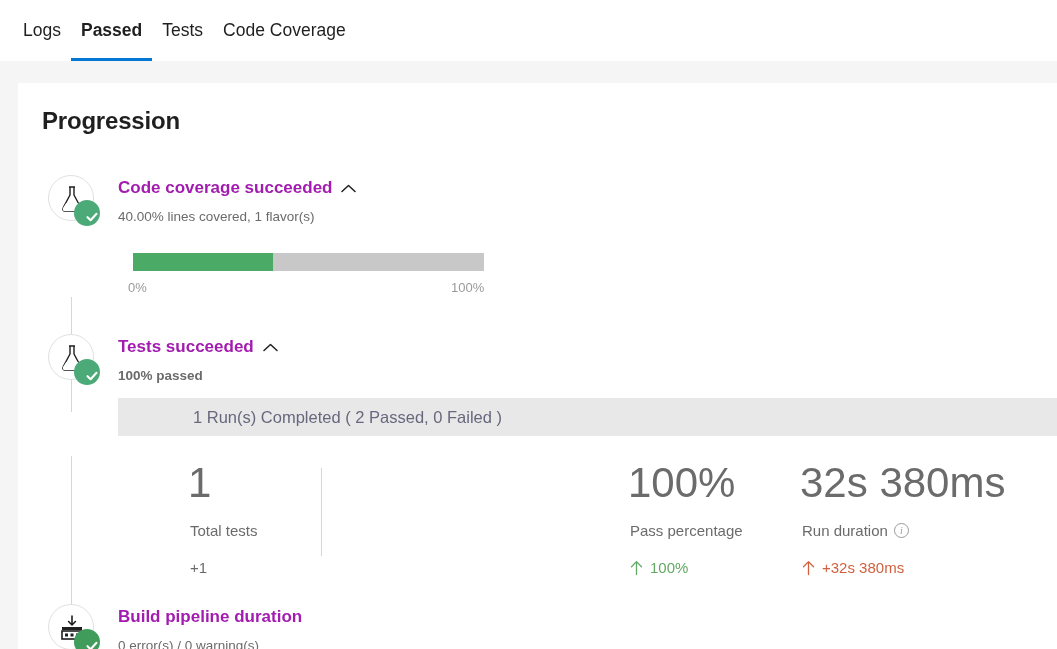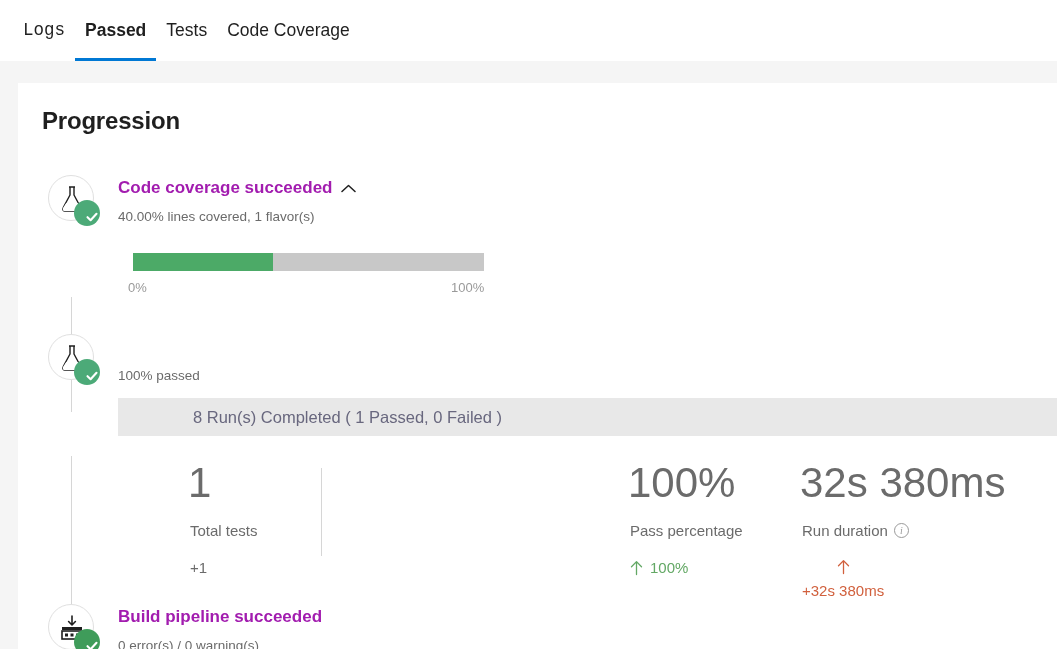--- a/index.html
+++ b/index.html
@@ -23,21 +23,21 @@
     position: relative;
     padding: 0 10px;
     margin-top: 17px;
     height: 44px;
     font-size: 17.5px;
     color: #1f1f1f;
     line-height: 27px;
     cursor: pointer;
     white-space: nowrap;
   }
-  .tab:first-child { margin-left: 13px; font-family: Liberation Mono, monospace; }
+  .tab:first-child { margin-left: 13px; }
   .tab.active { font-weight: bold; }
   .tab.active::after {
     content: "";
     position: absolute;
     left: 0; right: 0; bottom: 0;
     height: 3px;
     background: #0078d4;
   }
 
   
@@ -208,53 +208,61 @@
         <path d="M9 1 L15 1 M10 1 L10 9 L3 22 A2 2 0 0 0 5 25 L19 25 A2 2 0 0 0 21 22 L14 9 L14 1" fill="none" stroke="#1f1f1f" stroke-width="1.4" stroke-linejoin="round"></path>
         <path d="M6.2 17 L17.8 17 L21 22 A2 2 0 0 1 19 25 L5 25 A2 2 0 0 1 3 22 Z" fill="#ffffff" stroke="none"></path>
       </svg>
       <div class="badge">
         <svg width="14" height="14" viewBox="0 0 14 14">
           <path d="M2.5 7.2 L5.6 10.2 L11.5 3.8" fill="none" stroke="#ffffff" stroke-width="2.1" stroke-linecap="round" stroke-linejoin="round"></path>
         </svg>
       </div>
     </div>
 
-    <div class="sec-sub" style="left:100px; top:285px;">100% passed</div>
+    <div class="sec-title" style="left:100px; top:254px;">
+      <span>Tests succeeded</span>
+      <span class="chev">
+        <svg width="15" height="9" viewBox="0 0 15 9">
+          <path d="M1 7.5 L7.5 1.5 L14 7.5" fill="none" stroke="#1f1f1f" stroke-width="1.5" stroke-linecap="round" stroke-linejoin="round"></path>
+        </svg>
+      </span>
+    </div>
+    <div class="sec-sub" style="left:100px; top:285px;font-weight:bold;">100% passed</div>
 
     <div class="node-icon" style="left:30px; top:521px;">
       <svg width="26" height="26" viewBox="0 0 26 26" style="left:10px;">
         <path d="M13 1 L13 9.5 M9.6 6.5 L13 10 L16.4 6.5" fill="none" stroke="#1f1f1f" stroke-width="1.6" stroke-linecap="round" stroke-linejoin="round"></path>
         <rect x="3" y="12" width="20" height="3" fill="#1f1f1f"></rect>
         <rect x="3" y="16" width="20" height="8" fill="none" stroke="#1f1f1f" stroke-width="1.6"></rect>
         <rect x="6" y="18.5" width="3" height="3" fill="#1f1f1f"></rect>
         <rect x="11.5" y="18.5" width="3" height="3" fill="#1f1f1f"></rect>
         <rect x="17" y="18.5" width="3" height="3" fill="#1f1f1f"></rect>
       </svg>
       <div class="badge dark">
         <svg width="14" height="14" viewBox="0 0 14 14">
           <path d="M2.5 7.2 L5.6 10.2 L11.5 3.8" fill="none" stroke="#ffffff" stroke-width="2.1" stroke-linecap="round" stroke-linejoin="round"></path>
         </svg>
       </div>
     </div>
 
     <div class="sec-title" style="left:100px; top:524px;">
-      <span>Build pipeline succeeded</span>
+      <span>Build pipeline duration</span>
     </div>
     <div class="sec-sub" style="left:100px; top:555px;">0 error(s) / 0 warning(s)</div>
 
   </div>
 
   <div class="cov-bar" style="top: 192px; background: rgb(200, 200, 200);">
     <div class="cov-bar-fill" id="covFill" style="width: 40%; background: rgb(76, 170, 103);"></div>
   </div>
   <div class="cov-label left" style="top:219px;">0%</div>
   <div class="cov-label right" style="top:219px;">100%</div>
 
   <div class="run-banner" style="top:337px;">
-    <span>8 Run(s) Completed ( 1 Passed, 0 Failed )</span>
+    <span>1 Run(s) Completed ( 2 Passed, 0 Failed )</span>
   </div>
 
   <div class="vdivider" style="top:407px;"></div>
 
   <div class="metrics" style="top:394px;">
 
     <div class="metric-num" style="left:188px; top:2px;">1</div>
     <div class="metric-label" style="left:190px; top:67px;text-align:right;">
       <span>Total tests</span>
     </div>
@@ -271,21 +279,21 @@
         <path d="M6.5 14.5 L6.5 2 M1.5 6.8 L6.5 1.6 L11.5 6.8" fill="none" stroke="#63a865" stroke-width="1.3" stroke-linecap="round" stroke-linejoin="round"></path>
       </svg>
       <span>100%</span>
     </div>
 
     <div class="metric-num" style="left:800px; top:2px;">32s 380ms</div>
     <div class="metric-label" style="left:802px; top:67px;">
       <span>Run duration</span>
       <span class="info-circle">i</span>
     </div>
-    <div class="metric-delta delta-red" style="left:802px; top:104px;flex-direction:column;">
+    <div class="metric-delta delta-red" style="left:802px; top:104px;">
       <svg width="13" height="16" viewBox="0 0 13 16">
         <path d="M6.5 14.5 L6.5 2 M1.5 6.8 L6.5 1.6 L11.5 6.8" fill="none" stroke="#d1603d" stroke-width="1.3" stroke-linecap="round" stroke-linejoin="round"></path>
       </svg>
       <span>+32s 380ms</span>
     </div>
 
   </div>
 </div>
 
 </body></html>

